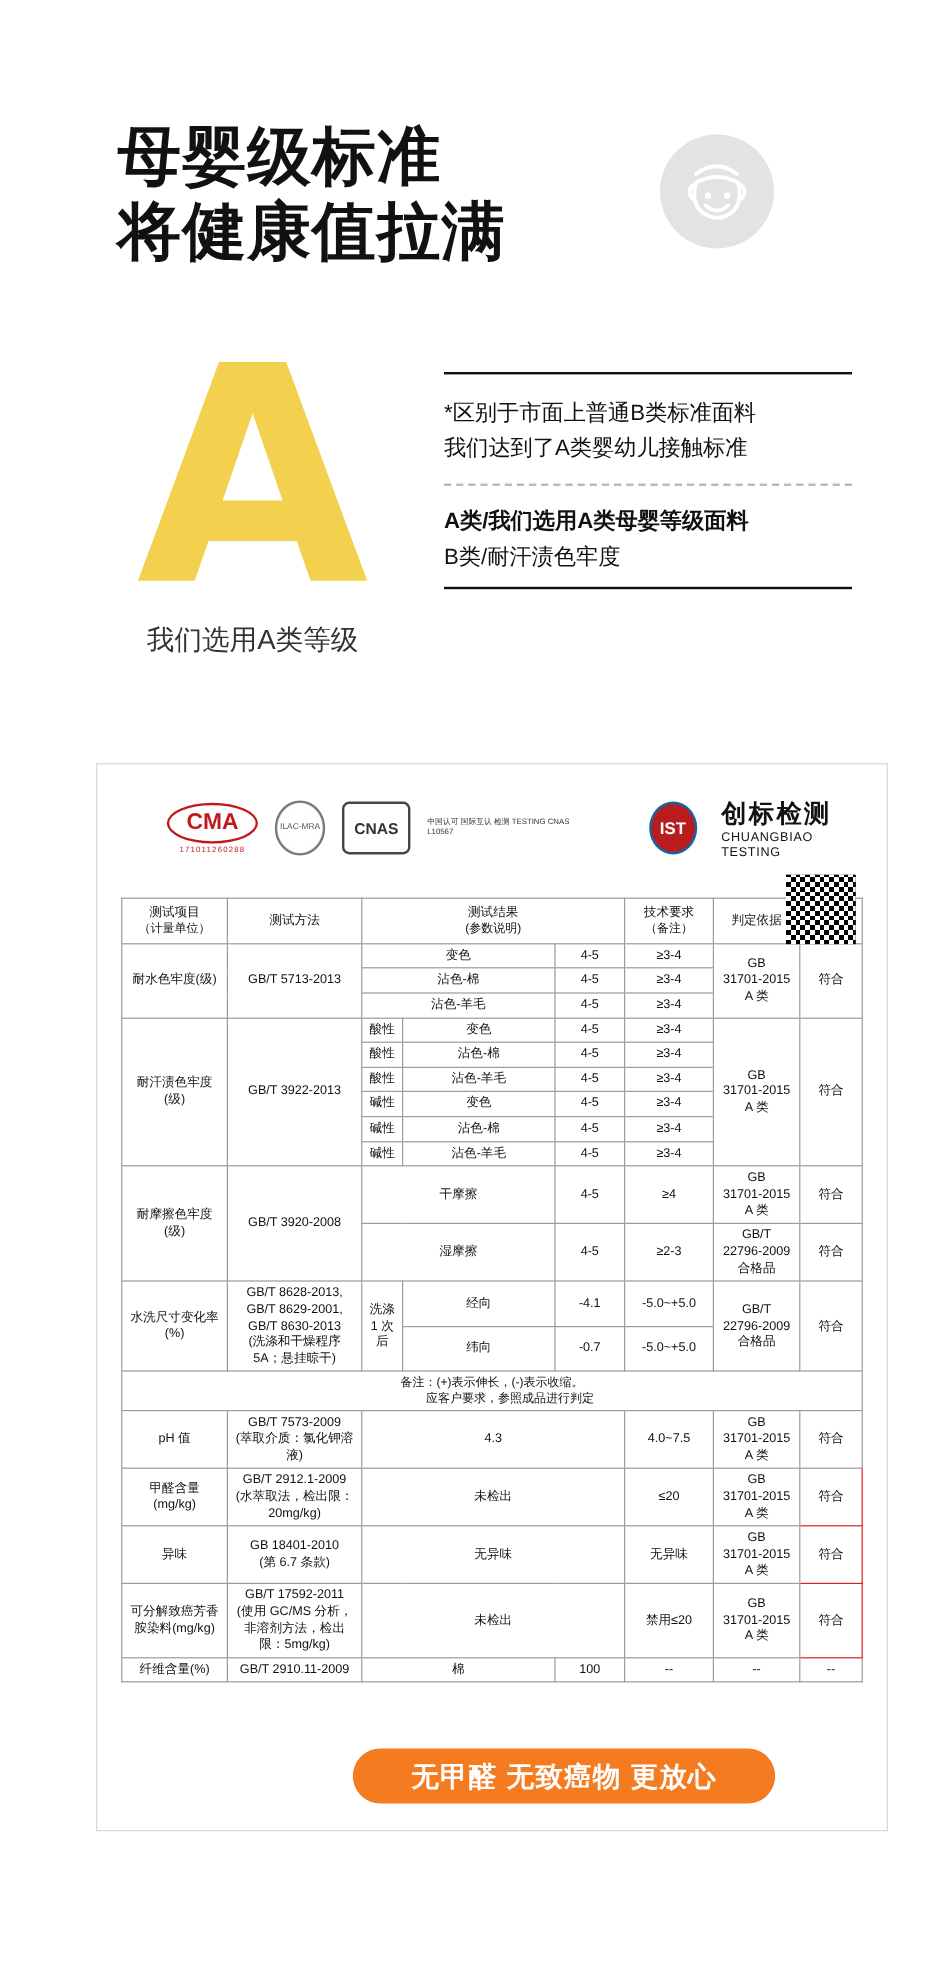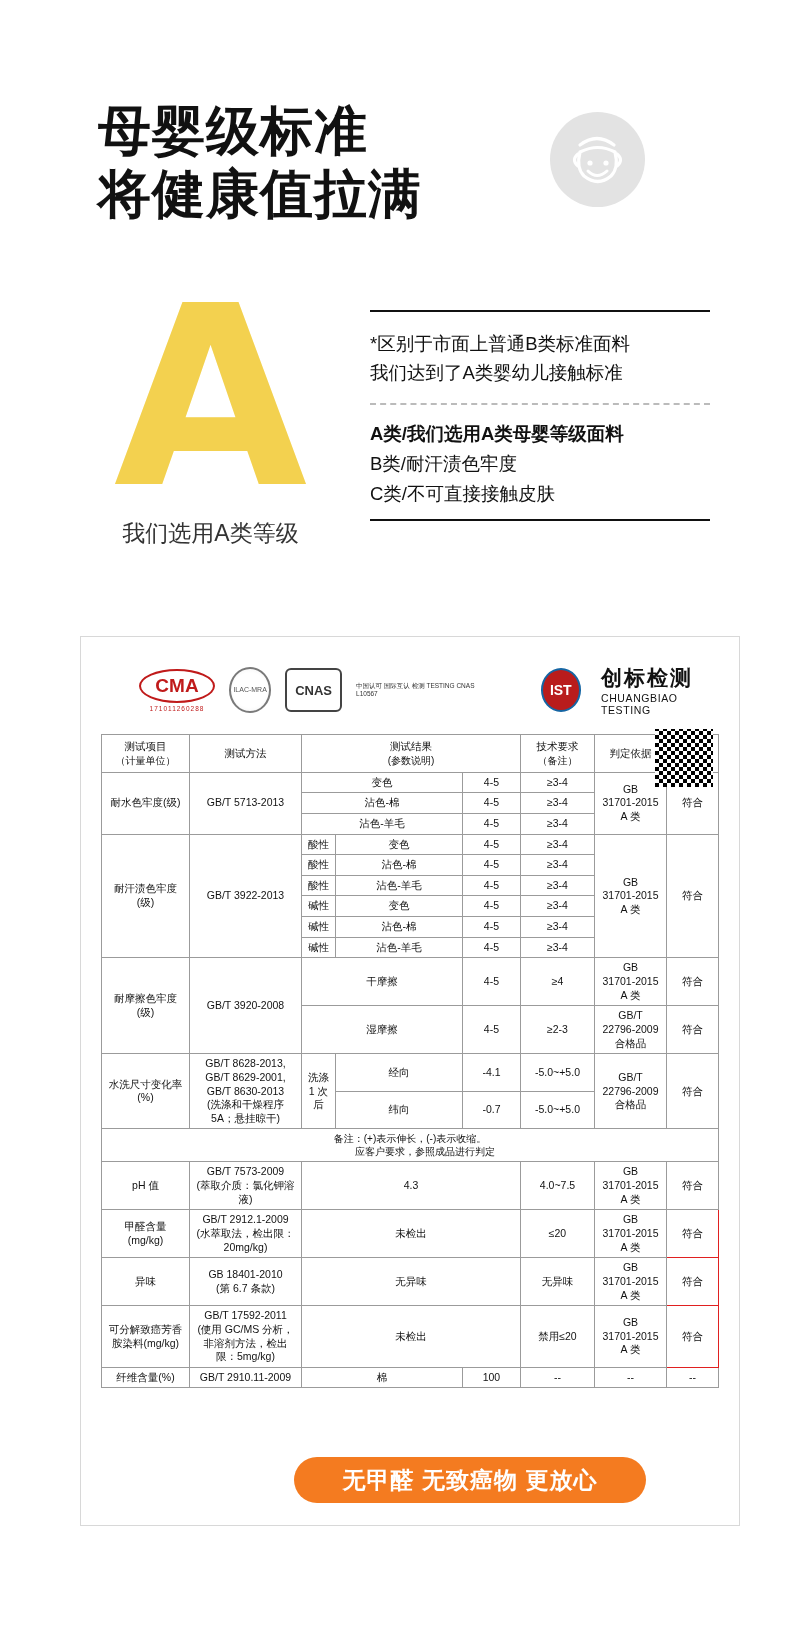--- a/index.html
+++ b/index.html
@@ -110,21 +110,21 @@
     position:absolute; right: 26px; top: 92px;
     width: 58px; height: 58px;
     background:
       repeating-linear-gradient(0deg,#000 0 4px,#fff 4px 8px),
       repeating-linear-gradient(90deg,#000 0 4px,#fff 4px 8px);
     background-blend-mode: difference;
   }
 
   
   table.rep {
-    width: 100%; border-collapse: collapse; margin-top: 6px;
+    width: 100%; border-collapse: collapse; margin-top: 20px;
     font-size: 10.5px; color:#111;
   }
   table.rep th, table.rep td {
     border: 1px solid #9b9b9b; text-align:center; padding: 3px 2px; line-height:1.3;
   }
   table.rep th { font-weight: normal; padding: 5px 2px; }
   .hdr-sub { font-size: 10px; }
   .cell-tall { height: 30px; }
   .red-box { border: 1.6px solid #e02020 !important; }
   .note-row td { text-align:left; padding-left:8px; font-size:10px; line-height:1.45; }
@@ -166,21 +166,20 @@
   <div class="big-a">A</div>
   <div class="a-caption">我们选用A类等级</div>
 
   <div class="a-right">
     <div class="rule-top"></div>
     <div class="note-line">*区别于市面上普通B类标准面料</div>
     <div class="note-line">我们达到了A类婴幼儿接触标准</div>
     <div class="dash-rule"></div>
     <div class="class-line bold">A类/我们选用A类母婴等级面料</div>
     <div class="class-line">B类/耐汗渍色牢度</div>
-    <div class="class-line">C类/不可直接接触皮肤</div>
     <div class="rule-bottom"></div>
   </div>
 </div>
 
 <div class="report">
 
   <div class="logos">
     <div class="logo-cma">
       <div class="cma-oval">
           <span>CMA</span>

